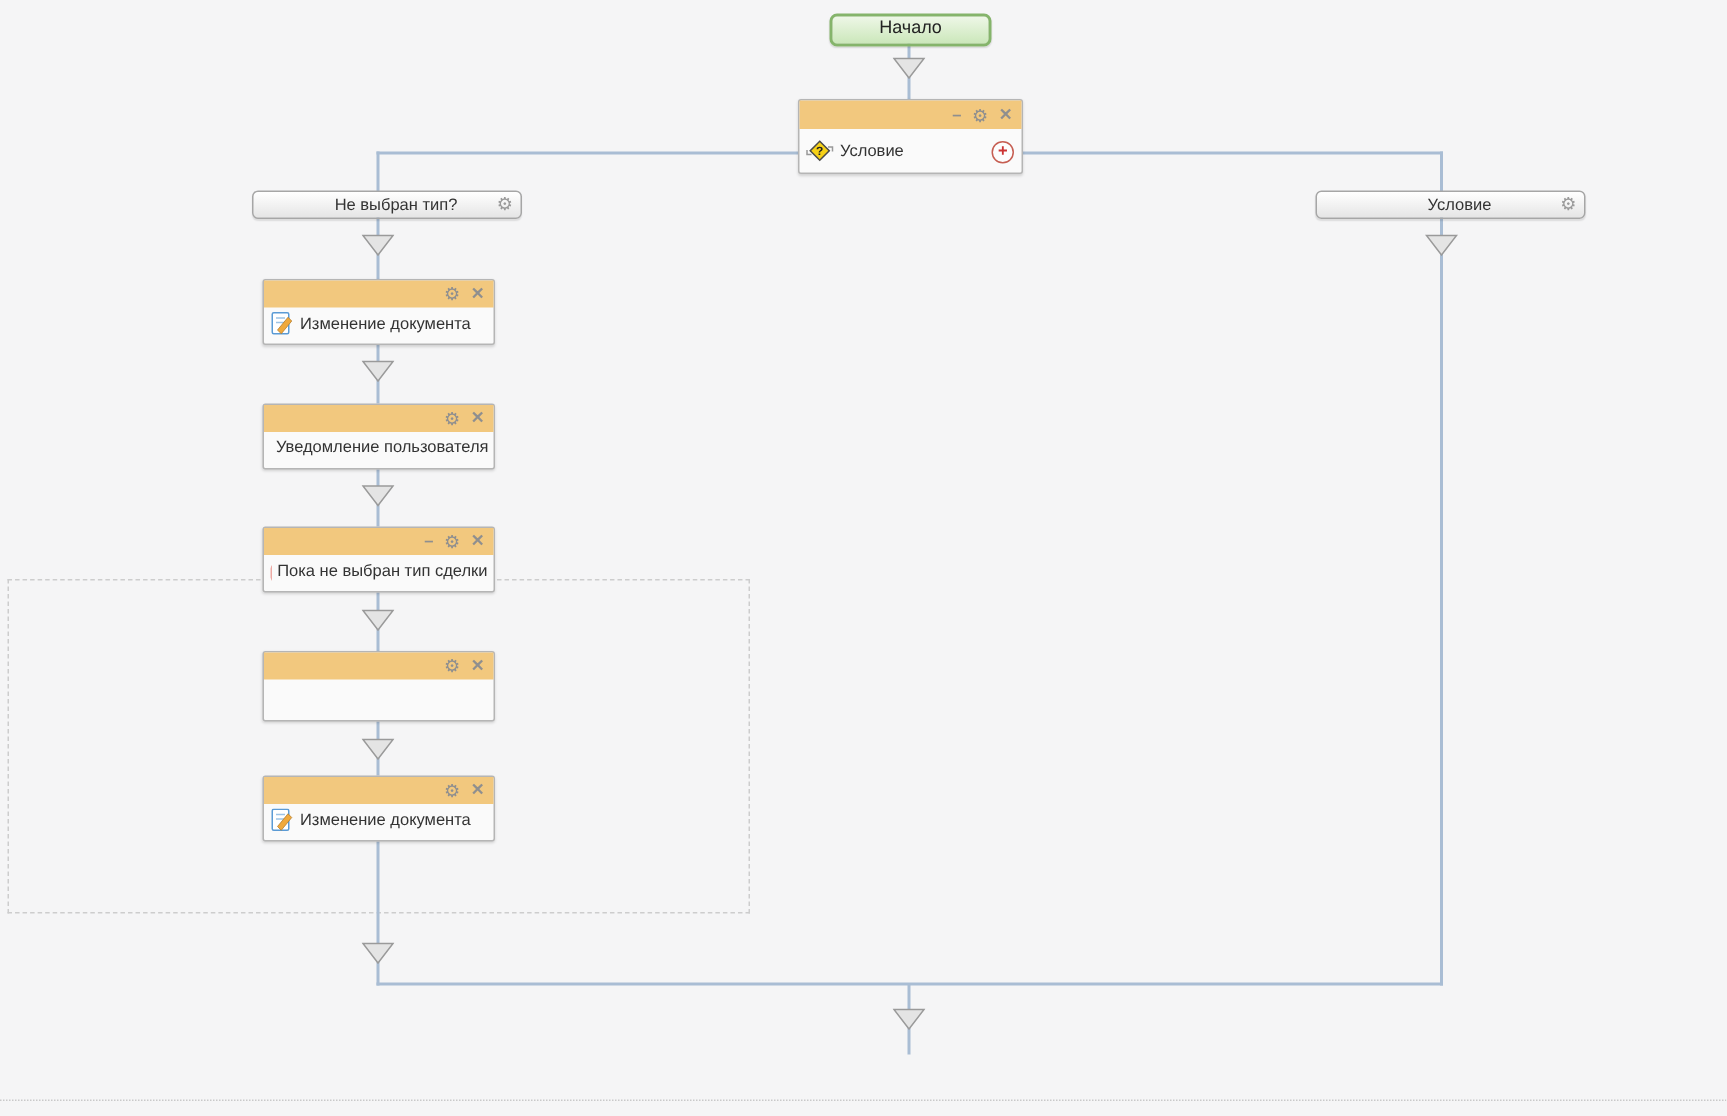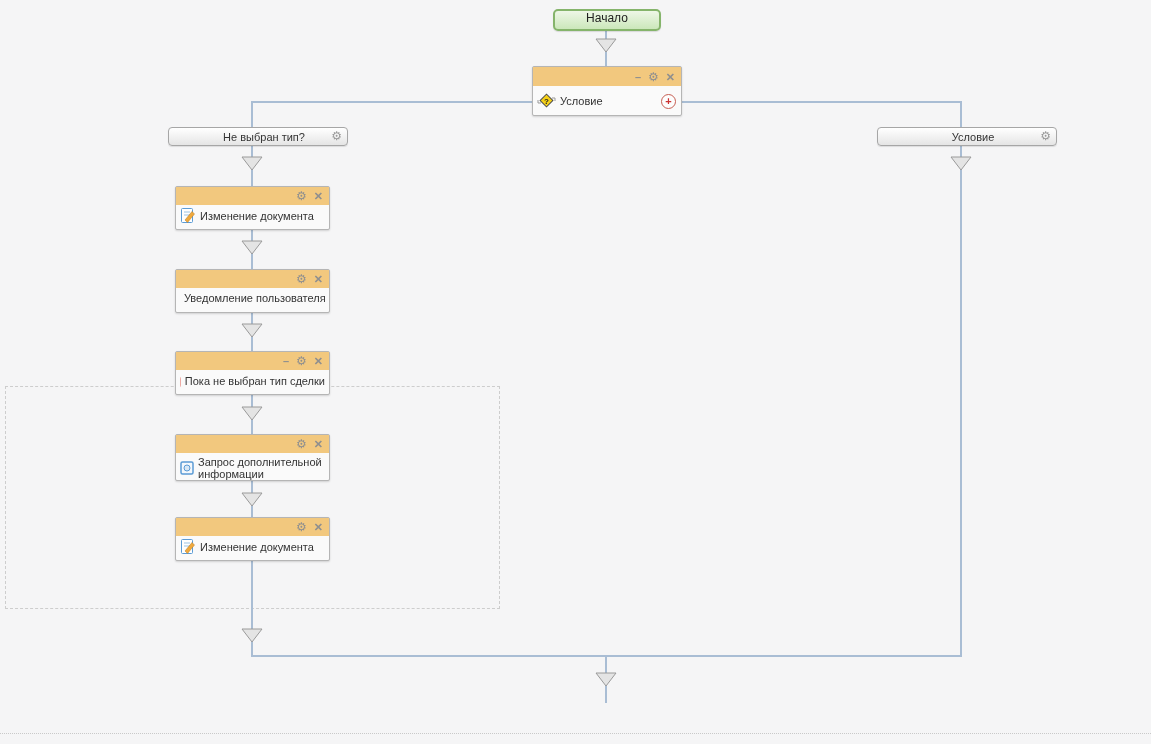--- a/index.html
+++ b/index.html
@@ -169,27 +169,20 @@
       </svg>
       <span class="block-label">Пока не выбран тип сделки</span>
     </div>
   </div>
 
   <div class="block" style="left:175px;top:434px;height:47px;">
     <div class="block-header">
       <span class="hicon gear">⚙</span>
       <span class="hicon">✕</span>
     </div>
-    <div class="block-body">
-      <svg width="14" height="14" style="flex-shrink:0">
-        <rect x="1" y="1" width="12" height="12" rx="1.5" fill="#f4f8fc" stroke="#5b9bd5" stroke-width="1.5"></rect>
-        <circle cx="7" cy="7" r="3" fill="#d7e7f5" stroke="#5b9bd5"></circle>
-      </svg>
-      <span class="block-label wrap">Запрос дополнительной информации</span>
-    </div>
   </div>
 
   <div class="block" style="left:175px;top:517px;height:44px;">
     <div class="block-header">
       <span class="hicon gear">⚙</span>
       <span class="hicon">✕</span>
     </div>
     <div class="block-body">
       <svg width="16" height="16">
         <rect x="1.5" y="0.5" width="11" height="14" rx="1" fill="#fff" stroke="#5b9bd5"></rect>

